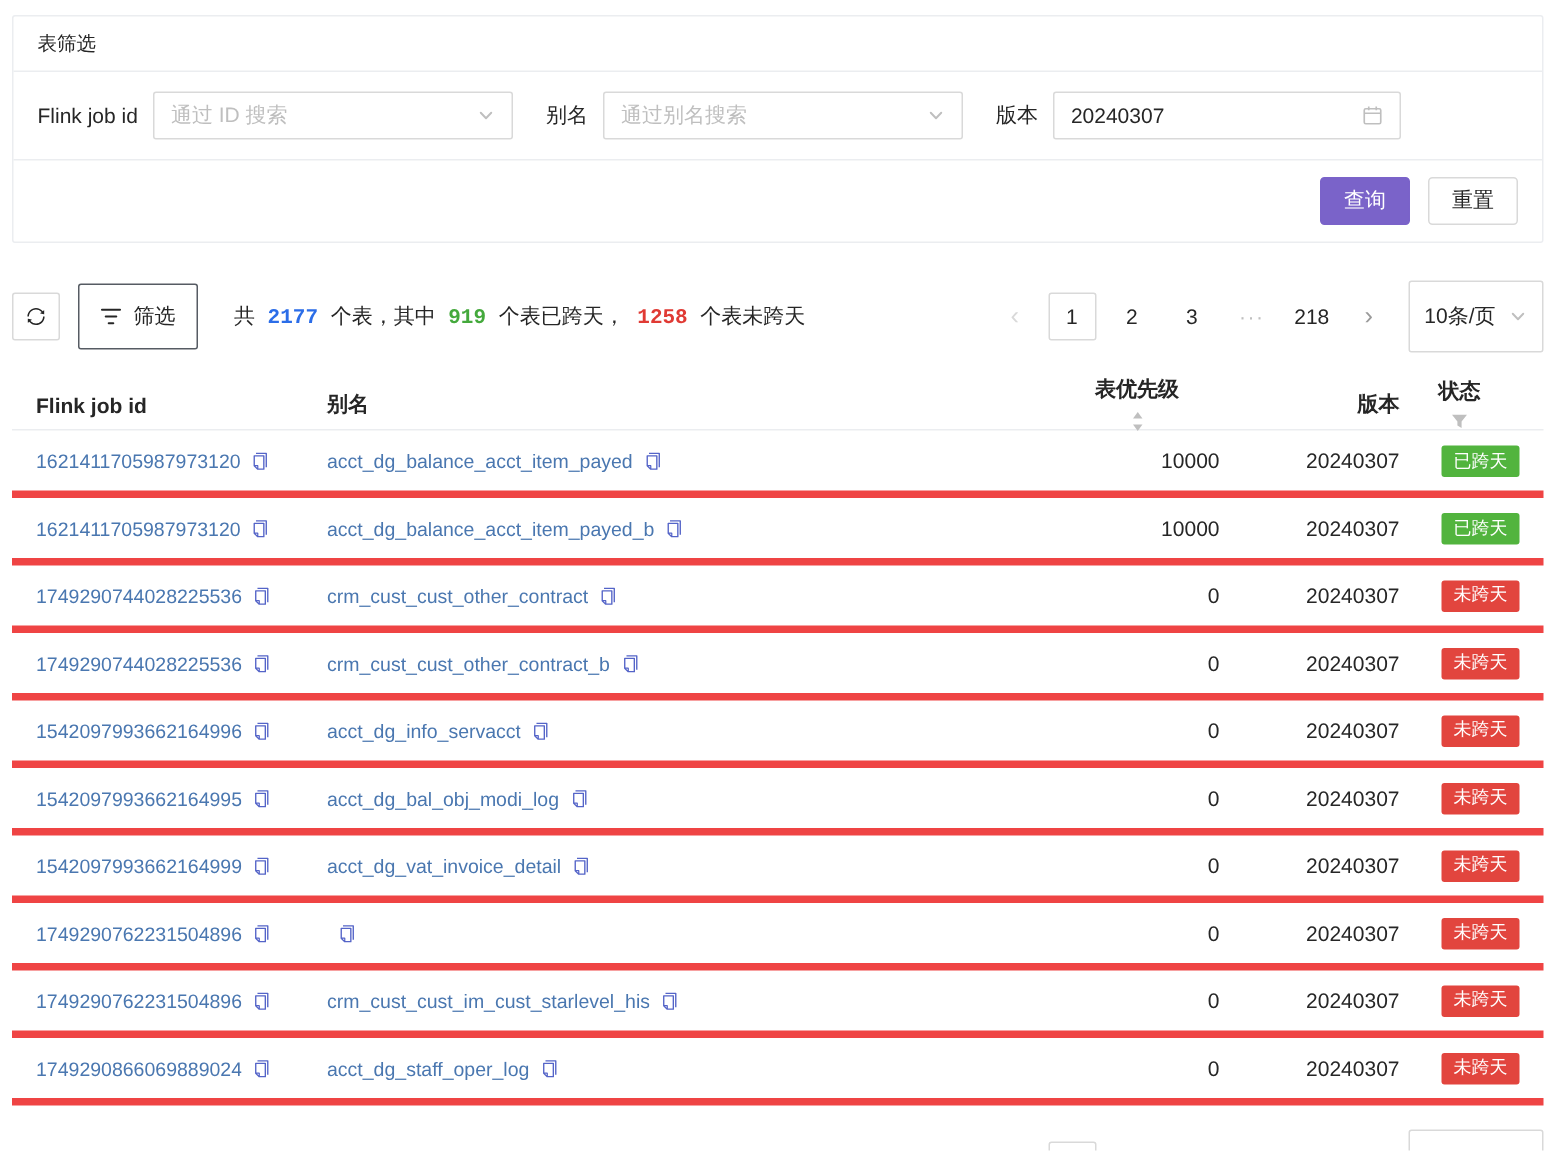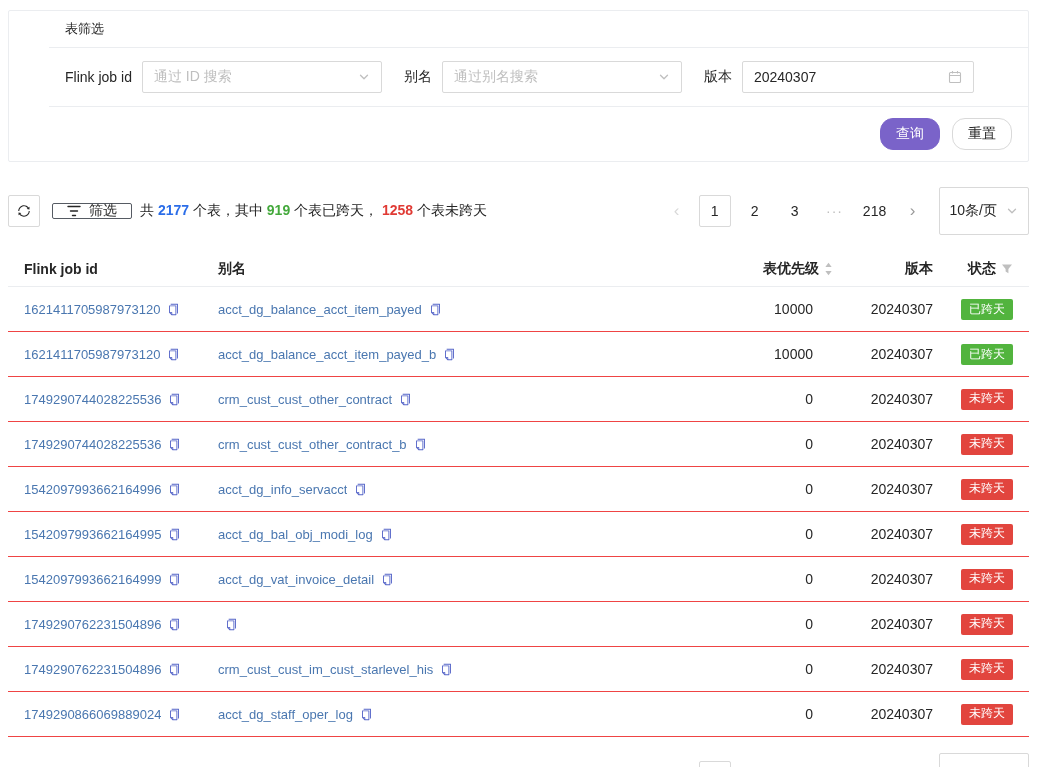--- a/index.html
+++ b/index.html
@@ -4,64 +4,64 @@
 <style>
   * { box-sizing: border-box; }
   html, body { margin: 0; padding: 0; }
   body {
     width: 1037px; height: 767px; overflow: hidden;
     background: #fff; color: #262626;
     font-family: "Liberation Sans", sans-serif;
     font-size: 14px;
   }
   
-  .card { margin: 10px 8px 0; border: 1px solid #ebedf0; border-radius: 2px; background: #fff; padding-left: 40px; }
+  .card { margin: 10px 8px 0; border: 1px solid #ebedf0; border-radius: 2px; background: #fff; }
   .card-header { padding: 9px 16px; font-size: 13px; color: #262626; border-bottom: 1px solid #ebedf0; }
   .card-body { display: flex; align-items: center; padding: 13px 16px; border-bottom: 1px solid #ebedf0; }
   .field { display: flex; align-items: center; }
   .field + .field { margin-left: 22px; }
   .f-label { margin-right: 10px; white-space: nowrap; }
   .control { height: 32px; border: 1px solid #d9d9d9; border-radius: 2px; background: #fff;
              display: flex; align-items: center; justify-content: space-between; padding: 0 11px; cursor: pointer; text-align: center; }
   .select { width: 240px; }
   .date { width: 232px; }
   .placeholder { color: #bfbfbf; }
   .card-footer { display: flex; justify-content: flex-end; gap: 12px; padding: 11px 16px; }
   .btn { height: 32px; padding: 0 15px; font-size: 14px; font-family: inherit; border: 1px solid #d9d9d9;
-         border-radius: 13px; background: #fff; color: #262626; cursor: pointer; }
+         border-radius: 3px; background: #fff; color: #262626; cursor: pointer; }
   .btn-primary { background: var(--primary-purple); border-color: var(--primary-purple); color: #fff; }
   
   .toolbar { display: flex; align-items: center; margin: 25px 8px 0; }
   .icon-btn { width: 32px; height: 32px; border: 1px solid #d9d9d9; border-radius: 2px; background: #fff;
               display: flex; align-items: center; justify-content: center; cursor: pointer; }
-  .filter-btn { margin-left: 12px; height: 16px; padding: 0 14px; border: 1px solid #565b63; border-radius: 2px;
+  .filter-btn { margin-left: 12px; height: 44px; padding: 0 14px; border: 1px solid #565b63; border-radius: 2px;
                 background: #fff; display: flex; align-items: center; gap: 8px; font-size: 14px;
                 font-family: inherit; color: #262626; cursor: pointer; }
-  .summary { margin-left: 8px; white-space: nowrap; }
+  .summary { margin-left: 24px; white-space: nowrap; font-family: Liberation Mono, monospace; }
   .summary b { font-weight: 700; }
   .num-total { color: var(--summary-blue); }
   .num-crossed { color: var(--summary-green); }
   .num-uncrossed { color: var(--summary-red); }
   
   .pagination { display: flex; align-items: center; gap: 8px; margin-left: auto; }
   .pg-nav { width: 28px; height: 32px; line-height: 31px; text-align: center; font-size: 17px; cursor: pointer; user-select: none; }
   .pg-prev { color: #d9d9d9; }
   .pg-next { color: #9a9a9a; }
   .pg-item { min-width: 32px; height: 32px; line-height: 30px; text-align: center; font-size: 14px;
              border: 1px solid transparent; border-radius: 2px; cursor: pointer; }
   .pg-item.active { border-color: #d9d9d9; }
   .pg-item.ellipsis { color: #bfbfbf; letter-spacing: 1px; cursor: default; }
   .size-select { height: 48px; margin-left: 4px; border: 1px solid #d9d9d9; border-radius: 2px;
                  display: flex; align-items: center; gap: 9px; padding: 0 10px; cursor: pointer; background: #fff; }
   
   .table { margin: 16px 8px 0; }
   .thead, .trow { display: grid; grid-template-columns: 194px 1fr 150px 100px 80px; align-items: center; padding: 0 16px; }
   .thead { height: 36px; font-weight: 700; border-bottom: 1px solid #ebedf0; }
-  .trow { height: 45px; border-bottom: 1px solid #ef4444; }
-  .th-right { display: flex; justify-content: flex-end; align-items: center; gap: 5px; }
+  .trow { height: 45px; border-bottom: 5px solid #ef4444; }
+  .th-right { display: flex; justify-content: flex-end; align-items: center; gap: 5px; flex-direction: column; }
   .c-right { text-align: right; }
   .c-priority { padding-right: 20px; }
   .cell-flex { display: flex; align-items: center; min-width: 0; }
   .link { color: var(--link-blue); font-size: 13px; cursor: pointer; white-space: nowrap; overflow: hidden; text-overflow: ellipsis; }
   .copy-icon { color: var(--copy-icon); margin-left: 7px; display: inline-flex; cursor: pointer; flex: none; }
   .c-status { display: flex; justify-content: flex-end; }
   .badge { display: inline-block; padding: 3px 8px; border-radius: 2px; color: #fff; font-size: 12px; line-height: 1.25; white-space: nowrap; }
   .badge.success { background: var(--badge-success); }
   .badge.danger { background: var(--badge-danger); font-family: Liberation Mono, monospace; }
   .sorter, .funnel { display: inline-flex; }

